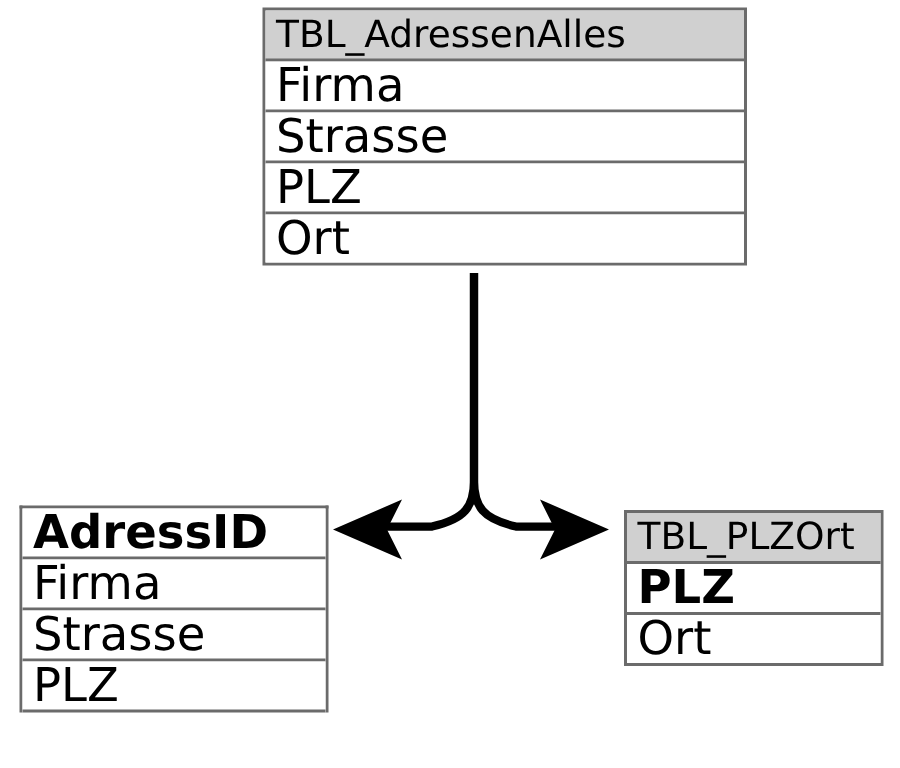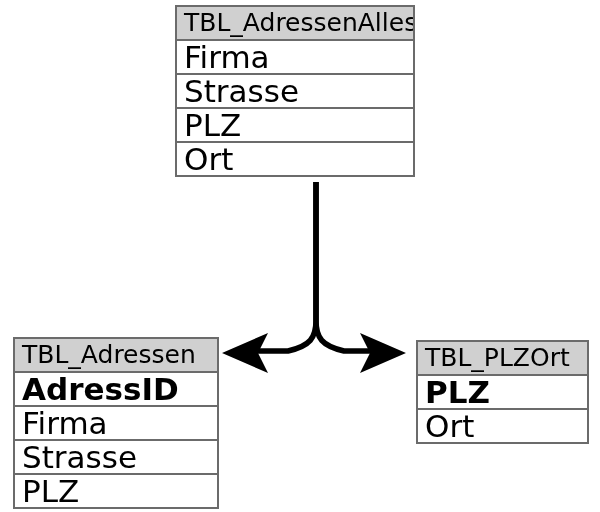--- a/index.html
+++ b/index.html
@@ -46,21 +46,21 @@
   }
   .table-field.last {
     border-bottom: none;
   }
   .table-field.pk {
     font-weight: bold;
   }
   #box-adressen-alles {
     left: 175px;
     top: 5px;
-    width: 240px;
+    width: 323px;
   }
   #box-adressen {
     left: 13px;
     top: 337px;
     width: 206px;
     border-bottom: none;
   }
   #box-plzort {
     left: 416px;
     top: 340px;
@@ -89,21 +89,20 @@
 
   <div class="table-box" id="box-adressen-alles">
     <div class="table-header">TBL_AdressenAlles</div>
     <div class="table-field">Firma</div>
     <div class="table-field">Strasse</div>
     <div class="table-field">PLZ</div>
     <div class="table-field last">Ort</div>
   </div>
 
   <div class="table-box" id="box-adressen">
-    <div class="table-header">TBL_Adressen</div>
     <div class="table-field pk">AdressID</div>
     <div class="table-field">Firma</div>
     <div class="table-field">Strasse</div>
     <div class="table-field">PLZ</div>
   </div>
 
   <div class="table-box" id="box-plzort">
     <div class="table-header">TBL_PLZOrt</div>
     <div class="table-field pk">PLZ</div>
     <div class="table-field last">Ort</div>

